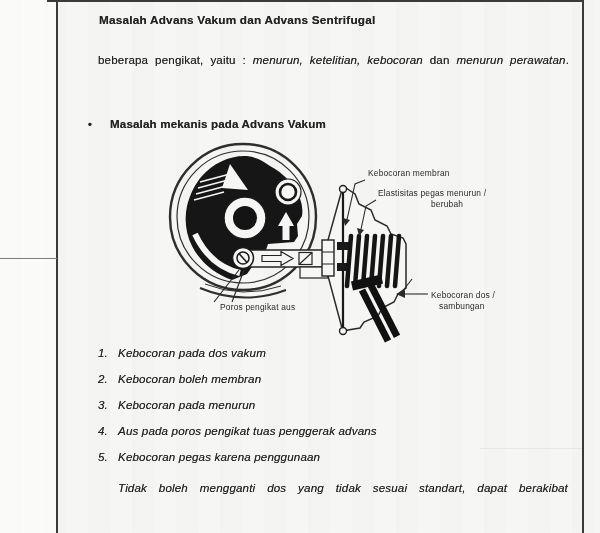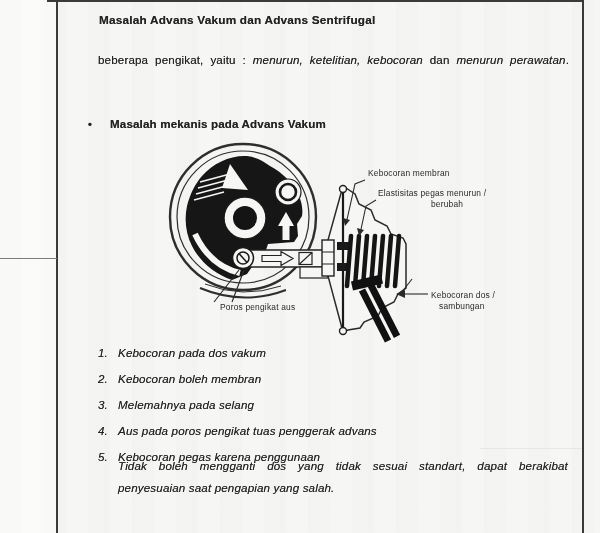--- a/index.html
+++ b/index.html
@@ -32,21 +32,21 @@
   .bullet-dot{display:inline-block;width:22px;font-size:11px;}
 
   .fig{position:absolute;left:150px;top:136px;width:436px;height:214px;}
   .fig text{font-size:8.4px;fill:#2a2a2a;letter-spacing:.2px;}
 
   .nlist{left:98px;top:345px;width:472px;font-size:11.6px;font-style:italic;}
   .li-row{display:flex;line-height:15px;margin-bottom:11px;}
   .li-num{width:20px;flex:0 0 20px;}
   .li-text{flex:1;}
 
-  .closing{left:118px;top:455px;width:450px;font-size:11.6px;font-style:italic;line-height:22.4px;}
+  .closing{left:118px;top:477px;width:450px;font-size:11.6px;font-style:italic;line-height:22.4px;}
 </style>
 </head>
 <body>
 
 <div class="page">
 
   <div class="rule rule-top"></div>
   <div class="rule rule-left"></div>
   <div class="rule rule-right"></div>
   <div class="tick-left"></div>
@@ -158,30 +158,29 @@
       <div class="li-row">
         <span class="li-num">1.</span>
         <span class="li-text">Kebocoran pada dos vakum</span>
       </div>
       <div class="li-row">
         <span class="li-num">2.</span>
         <span class="li-text">Kebocoran boleh membran</span>
       </div>
       <div class="li-row">
         <span class="li-num">3.</span>
-        <span class="li-text">Melemahnya pada selang</span>
+        <span class="li-text">Kebocoran pada menurun</span>
       </div>
       <div class="li-row">
         <span class="li-num">4.</span>
         <span class="li-text">Aus pada poros pengikat tuas penggerak advans</span>
       </div>
       <div class="li-row">
         <span class="li-num">5.</span>
         <span class="li-text">Kebocoran pegas karena penggunaan</span>
       </div>
     </div>
 
   <div class="doc-text closing">
       <div class="tline just"><span>Tidak boleh mengganti dos yang tidak sesuai standart, dapat berakibat</span></div>
-      <div class="tline"><span>penyesuaian saat pengapian yang salah.</span></div>
     </div>
 
 </div>
 
 </body></html>

